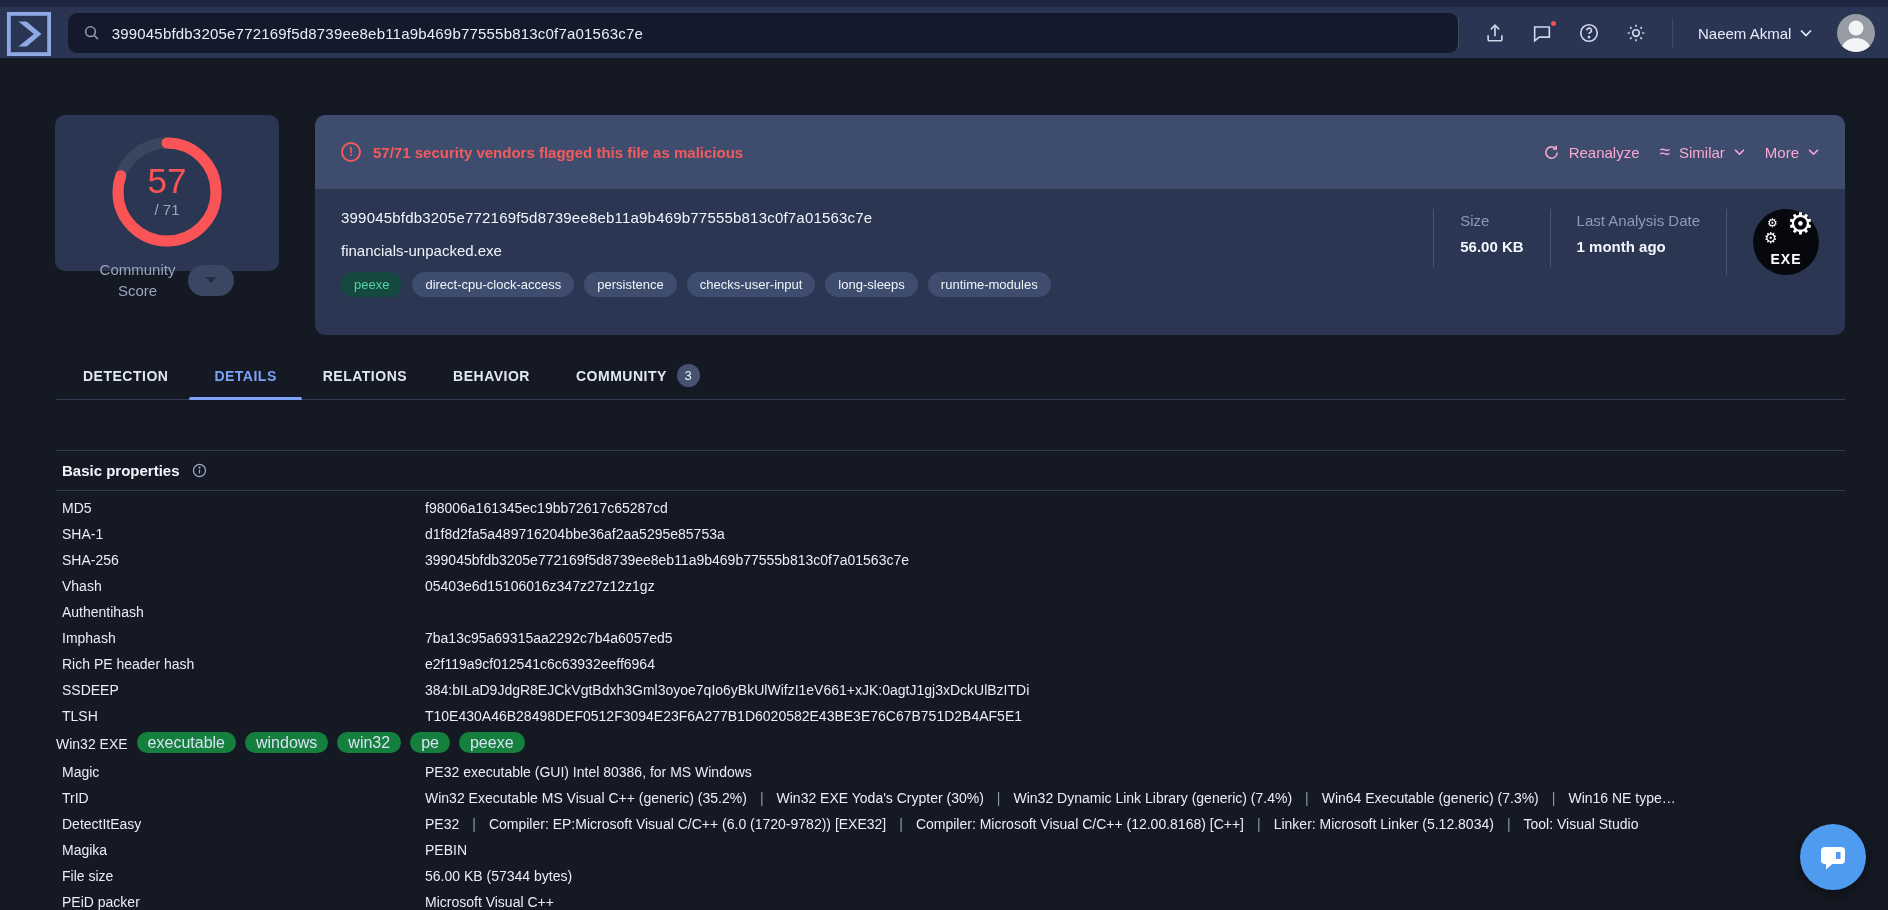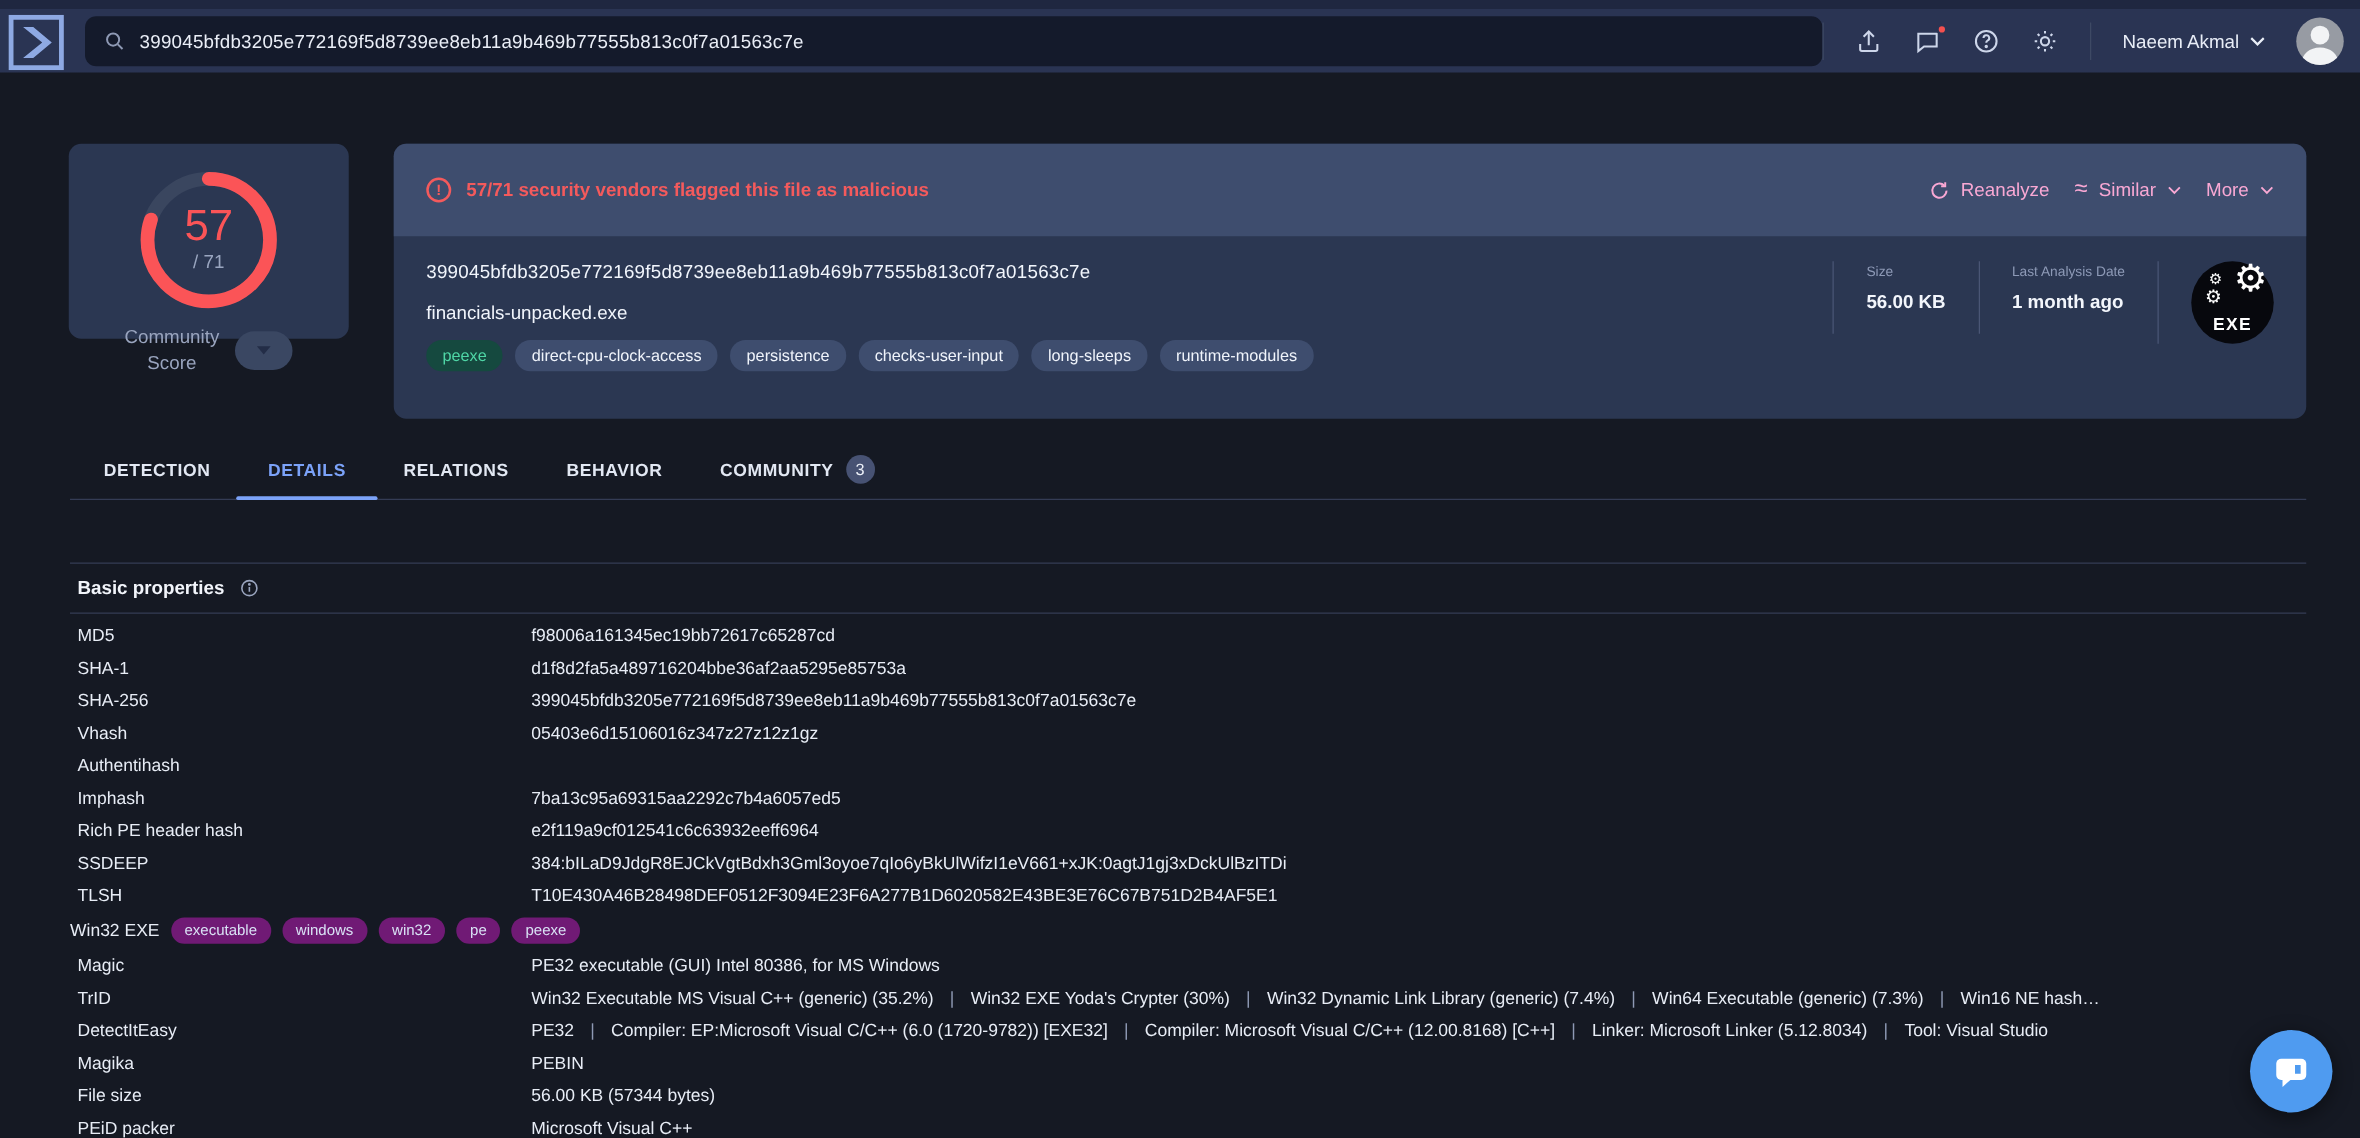--- a/index.html
+++ b/index.html
@@ -63,21 +63,21 @@
 
   .cardbody{position:relative; height:142px; padding:20px 26px;}
   .hash{font-size:15px; color:#f1f5fc; letter-spacing:.2px;}
   .fname{margin-top:16px; font-size:15px; color:#f1f5fc;}
   .tags{margin-top:13px; display:flex; gap:10px;}
   .tag{height:25px; padding:0 13px; border-radius:13px; background:var(--pill); color:#f0f4fb; font-size:13px; display:flex; align-items:center; cursor:pointer; white-space:nowrap;}
   .tag-green{background:#15493f; color:#4fd6a6;}
 
   .meta{position:absolute; top:20px; right:26px; display:flex; align-items:flex-start;}
   .mcol{border-left:1px solid #4a5675; padding:3px 26px 0 26px; height:58px;}
-  .mlabel{color:#8d99b6; font-size:11px; white-space:nowrap;}
+  .mlabel{color:#8d99b6; font-size:15px; white-space:nowrap;}
   .mvalue{color:#f3f6fc; font-size:15px; font-weight:700; margin-top:9px; white-space:nowrap;}
   .exewrap{border-left:1px solid #4a5675; padding:0 0 0 26px; height:66px; display:flex; align-items:center;}
   .exe-circle{width:66px; height:66px; border-radius:50%; background:#07080d; position:relative; color:#fff;}
   .exe-text{position:absolute; bottom:8px; width:100%; text-align:center; font-size:14px; font-weight:700; letter-spacing:1px;}
   .gear-big{position:absolute; top:0px; right:5px; font-size:30px; line-height:1;}
   .gear-s1{position:absolute; top:8px; left:14px; font-size:12px; line-height:1;}
   .gear-s2{position:absolute; top:21px; left:11px; font-size:15px; line-height:1;}
 
   
   .tabs{position:absolute; top:352px; left:56px; right:43px; height:48px; border-bottom:1px solid #343c55; display:flex; gap:46px; padding-left:27px; align-items:center;}
@@ -89,21 +89,21 @@
   
   .details{position:absolute; top:450px; left:56px; right:43px;}
   .dhead{border-top:1px solid #343c55; border-bottom:1px solid #343c55; padding:11px 6px; display:flex; gap:11px; }
   .dtitle{font-size:15px; font-weight:700; color:#f2f5fb;}
   .info-icon{color:#9aa5bf; cursor:pointer;}
   .rows{padding-top:4px;}
   .row{display:flex; line-height:26px; font-size:14px; color:#e8edf6;}
   .row.tall{line-height:30px;}
   .rlabel{width:369px; flex:none; padding-left:6px; white-space:nowrap;}
   .rvalue{flex:1; white-space:nowrap; overflow:hidden;}
-  .ft-pill{display:inline-block; background:#701a75; color:#d9e2f5; border-radius:11px; font-size:12px; padding:0 11px; margin-left:9px; line-height:21px; vertical-align:1px; cursor:pointer;}
+  .ft-pill{display:inline-block; background:#15803d; color:#d9e2f5; border-radius:11px; font-size:16px; padding:0 11px; margin-left:9px; line-height:21px; vertical-align:1px; cursor:pointer;}
   .seg{font-weight:500;}
   .seg + .seg::before{content:"|"; color:#8e99b4; margin:0 13px; font-weight:400;}
 
   
   .fab{position:absolute; right:22px; bottom:20px; width:66px; height:66px; border-radius:50%; background:var(--fab); display:grid; place-items:center; cursor:pointer; z-index:9; box-shadow:0 4px 16px rgba(0,0,0,.45);}
 </style>
 </head>
 <body>
 
 <div class="topbar">
@@ -311,21 +311,21 @@
       </div>
       <div class="row tall">
         <div class="rvalue"><span>Win32 EXE</span><span class="ft-pill">executable</span><span class="ft-pill">windows</span><span class="ft-pill">win32</span><span class="ft-pill">pe</span><span class="ft-pill">peexe</span></div>
       </div>
       <div class="row">
         <div class="rlabel">Magic</div>
         <div class="rvalue">PE32 executable (GUI) Intel 80386, for MS Windows</div>
       </div>
       <div class="row">
         <div class="rlabel">TrID</div>
-        <div class="rvalue"><span class="seg">Win32 Executable MS Visual C++ (generic) (35.2%)</span><span class="seg">Win32 EXE Yoda's Crypter (30%)</span><span class="seg">Win32 Dynamic Link Library (generic) (7.4%)</span><span class="seg">Win64 Executable (generic) (7.3%)</span><span class="seg">Win16 NE hash…</span></div>
+        <div class="rvalue"><span class="seg">Win32 Executable MS Visual C++ (generic) (35.2%)</span><span class="seg">Win32 EXE Yoda's Crypter (30%)</span><span class="seg">Win32 Dynamic Link Library (generic) (7.4%)</span><span class="seg">Win64 Executable (generic) (7.3%)</span><span class="seg">Win16 NE type…</span></div>
       </div>
       <div class="row">
         <div class="rlabel">DetectItEasy</div>
         <div class="rvalue"><span class="seg">PE32</span><span class="seg">Compiler: EP:Microsoft Visual C/C++ (6.0 (1720-9782)) [EXE32]</span><span class="seg">Compiler: Microsoft Visual C/C++ (12.00.8168) [C++]</span><span class="seg">Linker: Microsoft Linker (5.12.8034)</span><span class="seg">Tool: Visual Studio</span></div>
       </div>
       <div class="row">
         <div class="rlabel">Magika</div>
         <div class="rvalue">PEBIN</div>
       </div>
       <div class="row">

